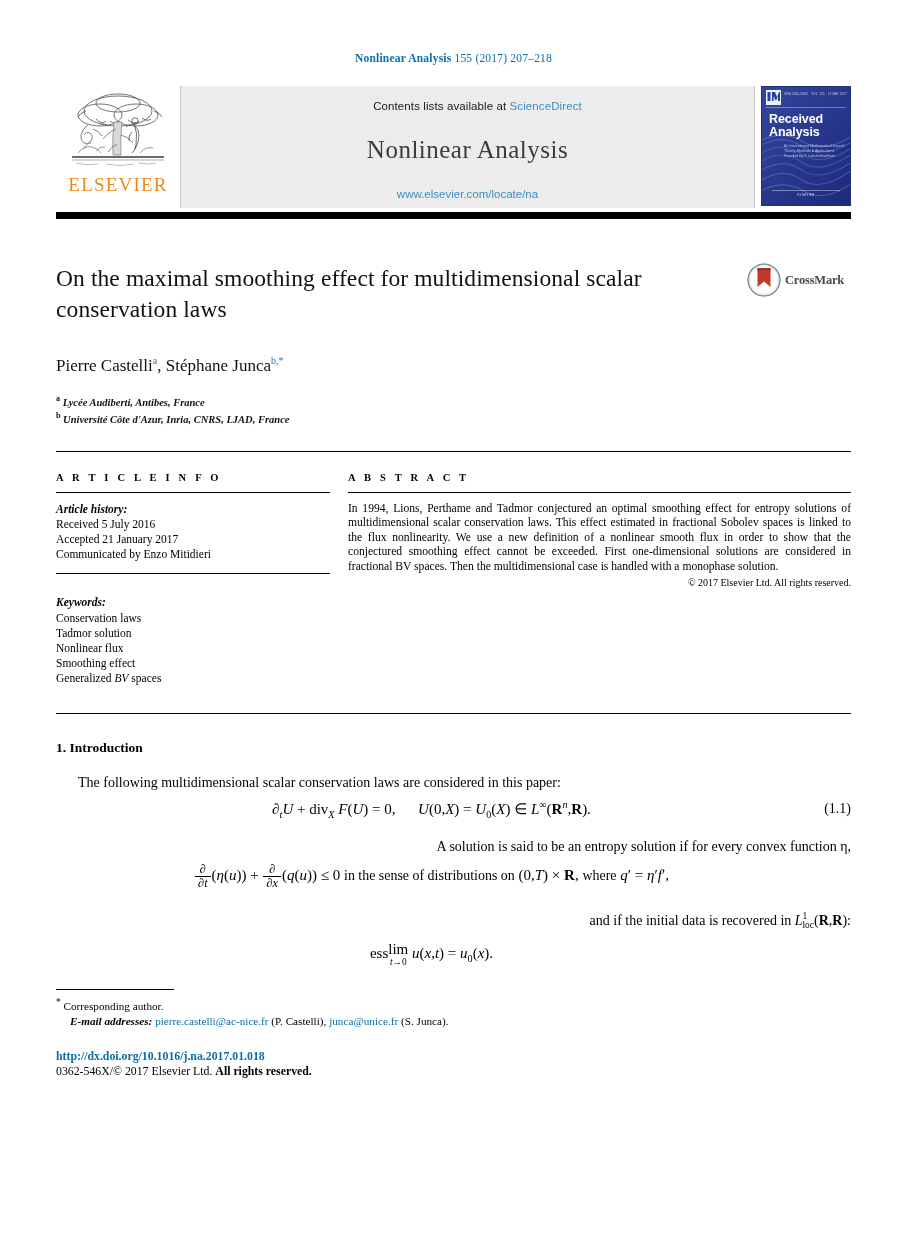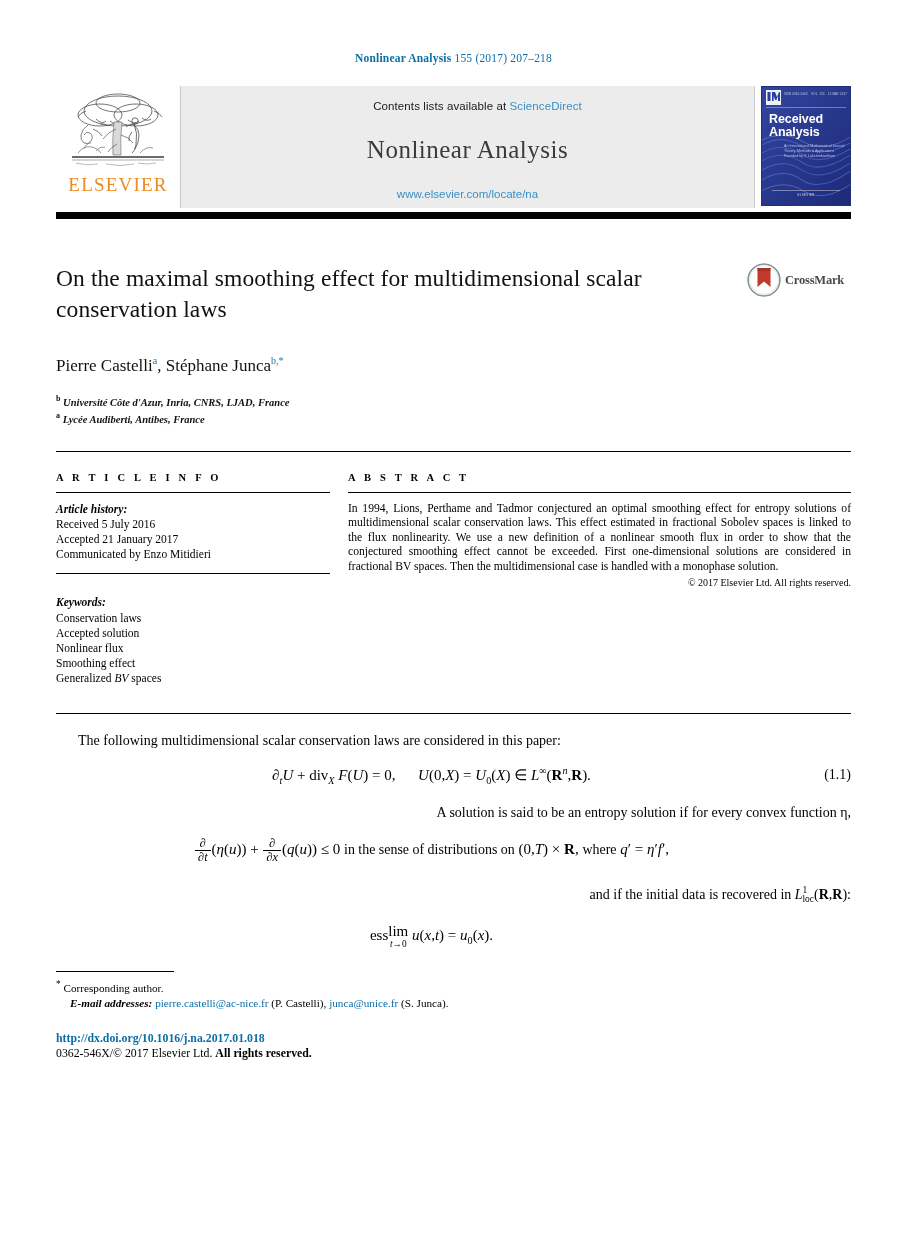--- a/index.html
+++ b/index.html
@@ -326,21 +326,21 @@
     font-family: "Liberation Serif", serif;
     font-size: 14px;
     line-height: 19px;
     margin-top: 17px;
     text-indent: 22px;
   }
   .para.noindent { text-indent: 0; text-align: right; }
   .eq-row {
     display: flex;
     align-items: center;
-    margin-top: 15px;
+    margin-top: 7px;
     font-size: 15px;
   }
   .eq-body {
     flex: 1 1 auto;
     text-align: center;
     font-family: "Liberation Serif", serif;
   }
   .eq-num {
     flex: 0 0 44px;
     text-align: right;
@@ -512,22 +512,22 @@
     <div class="rule-thick"></div>
 
     <div class="titleblock">
       <h1 class="art-title">On the maximal smoothing effect for multidimensional scalar conservation laws</h1>
 
       <div class="authors">
         <span><span>Pierre Castelli</span><sup>a</sup></span><span>, </span><span><span>Stéphane Junca</span><sup>b,*</sup></span>
       </div>
 
       <div class="affils">
+        <div><sup>a</sup> <span>Lycée Audiberti, Antibes, France</span></div>
         <div><sup>b</sup> <span>Université Côte d'Azur, Inria, CNRS, LJAD, France</span></div>
-        <div><sup>a</sup> <span>Lycée Audiberti, Antibes, France</span></div>
       </div>
 
       <div class="crossmark">
         <svg width="34" height="34" viewBox="0 0 34 34">
           <circle cx="17" cy="17" r="16" fill="#e9eef2" stroke="#9aa6ad" stroke-width="1"></circle>
           <circle cx="17" cy="17" r="13.5" fill="#ffffff"></circle>
           <path d="M10.5 5 h13 v19 l-6.5 -5.5 l-6.5 5.5 z" fill="#c0392b"></path>
           <path d="M10.5 5 h13 v3 h-13 z" fill="#a93226"></path>
           <circle cx="17" cy="17" r="16" fill="none" stroke="#7f8c8d" stroke-width="1.2"></circle>
         </svg>
@@ -550,37 +550,38 @@
         </div>
 
         <div class="info-sep"></div>
 
 
         <div style="height:12px"></div>
 
         <div class="info-group">
           <div class="gl">Keywords:</div>
           <div>Conservation laws</div>
-          <div>Accepted solution</div>
+          <div>Tadmor solution</div>
           <div>Nonlinear flux</div>
           <div>Smoothing effect</div>
           <div>Generalized <i class="mi">BV</i> spaces</div>
         </div>
       </div>
 
       <div class="col-right">
         <div class="sec-head">A B S T R A C T</div>
         <div class="hr-sm right"></div>
         <div class="abstract-text">In 1994, Lions, Perthame and Tadmor conjectured an optimal smoothing effect for entropy solutions of multidimensional scalar conservation laws. This effect estimated in fractional Sobolev spaces is linked to the flux nonlinearity. We use a new definition of a nonlinear smooth flux in order to show that the conjectured smoothing effect cannot be exceeded. First one-dimensional solutions are considered in fractional BV spaces. Then the multidimensional case is handled with a monophase solution.</div>
         <div class="copyright">© 2017 Elsevier Ltd. All rights reserved.</div>
       </div>
     </div>
 
     <div class="rule-bottom"></div>
 
+    <div class="body-sec-title">1. Introduction</div>
 
     <div class="para">The following multidimensional scalar conservation laws are considered in this paper:</div>
 
     <div class="eq-row">
       <div class="eq-body">
         <span class="mi">∂</span><sub class="s mi">t</sub><span class="mi">U</span> + div<sub class="s mi">X</sub>&nbsp;<span class="mi">F</span>(<span class="mi">U</span>) = 0,&nbsp;&nbsp;&nbsp;&nbsp;&nbsp;
         <span class="mi">U</span>(0,<span class="mi">X</span>) = <span class="mi">U</span><sub class="s">0</sub>(<span class="mi">X</span>) ∈ <span class="mi">L</span><sup class="s">∞</sup>(<span class="mb">R</span><sup class="s mi">n</sup>,<span class="mb">R</span>).
       </div>
       <div class="eq-num">(1.1)</div>
     </div>

